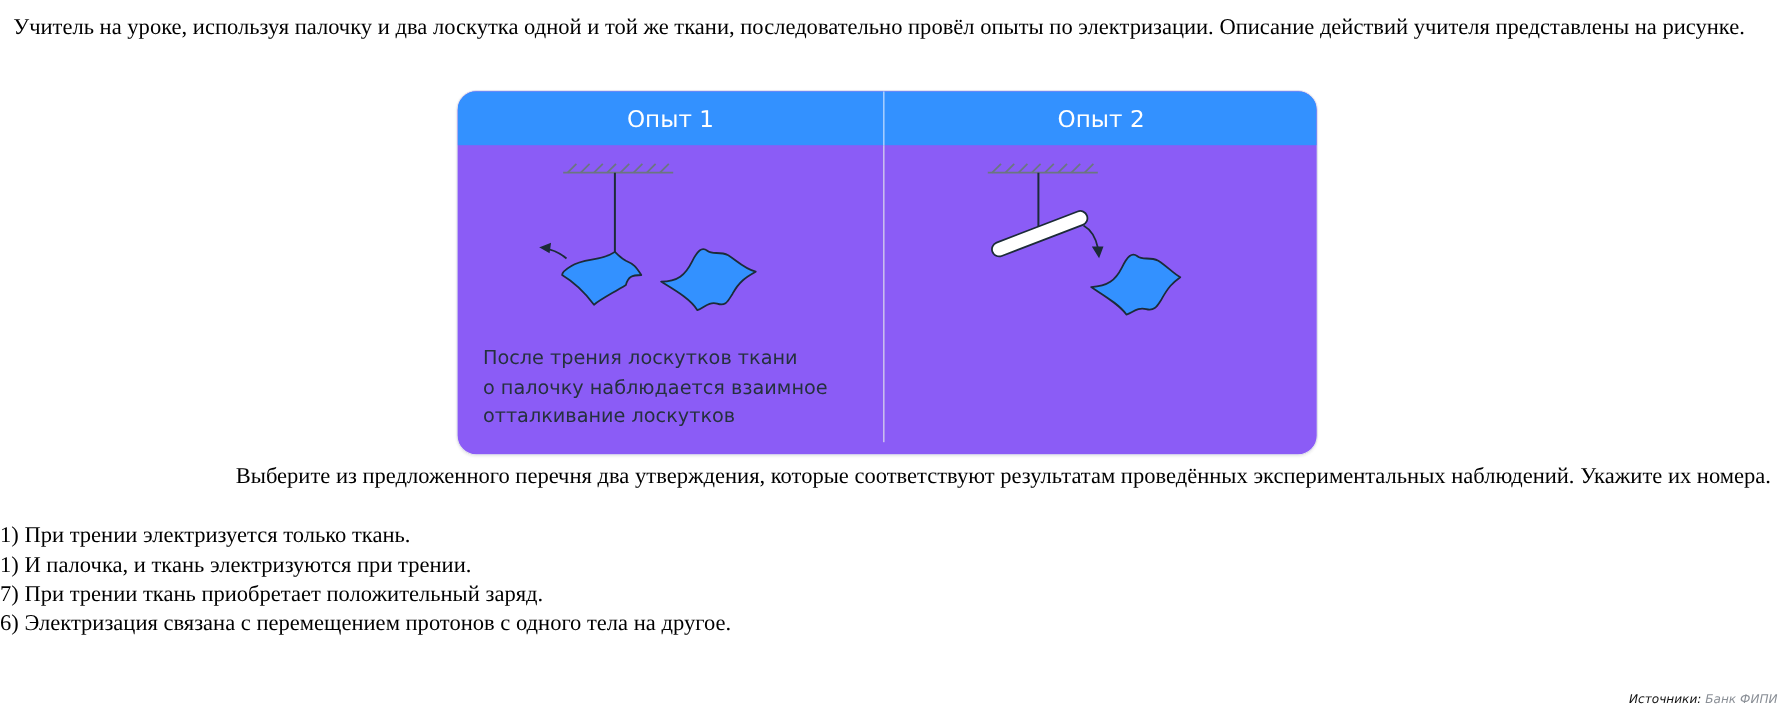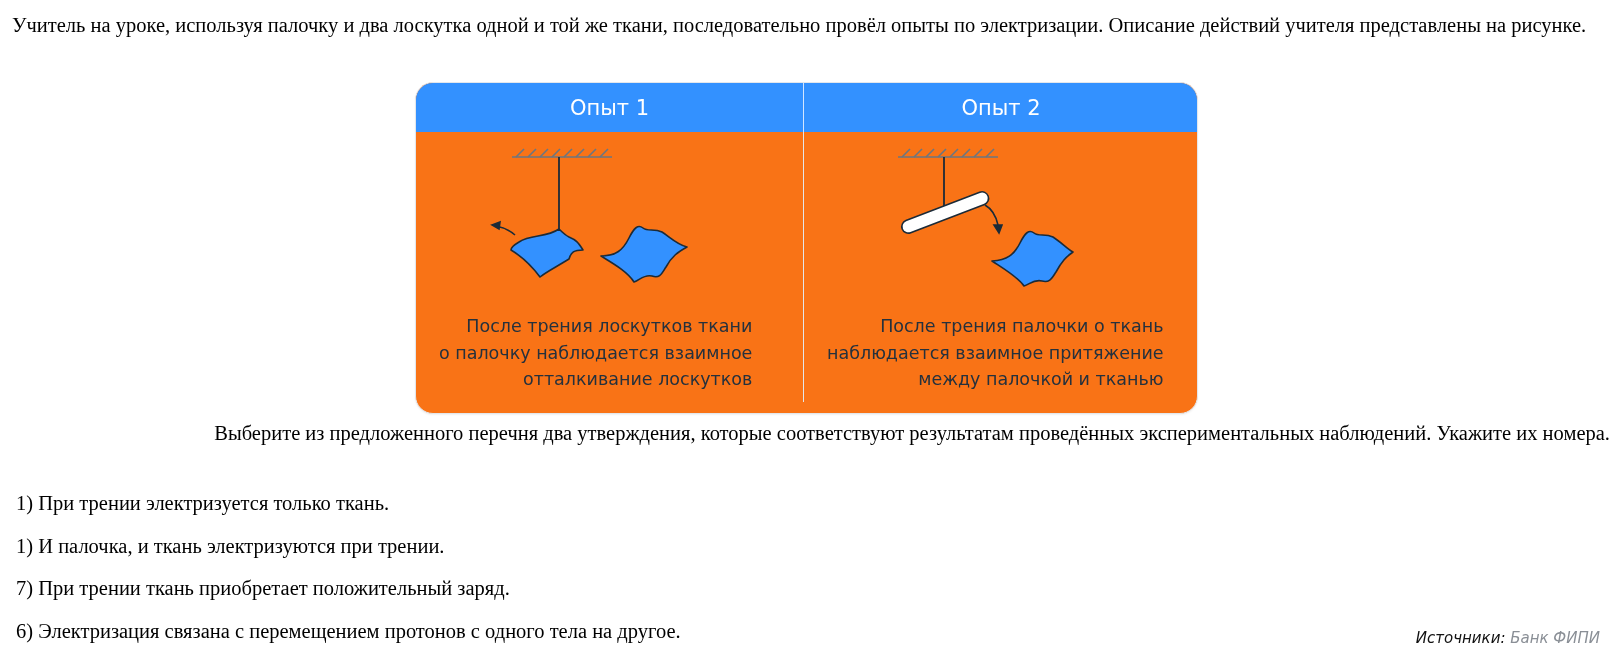--- a/index.html
+++ b/index.html
@@ -6,21 +6,21 @@
   body {
     width: 1616px; height: 653px; position: relative; overflow: hidden;
     font-family: "Liberation Serif", serif; color: #000; font-size: 20.5px;
   }
   .intro {
     position: absolute; left: 0; top: 0; width: 1610px;
     line-height: 27px; margin: 12px;
   }
   .figure {
     position: absolute; left: 415px; top: 82px; width: 783px; height: 332px;
-    border: 1px solid #e3e7ec; border-radius: 18px; background: #f97316;
+    border: 1px solid #e3e7ec; border-radius: 18px; background: #8b5cf6;
     box-shadow: 0 1px 2px rgba(0,0,0,0.06);
     overflow: hidden; box-sizing: border-box;
   }
   .fig-head {
     position: absolute; left: 0; top: 0; width: 100%; height: 49px;
     background: #3391ff; display: flex;
   }
   .fig-head .cell {
     flex: 0 0 auto; display: flex; align-items: center; justify-content: center;
     color: #fff; font-family: "DejaVu Sans", sans-serif; font-size: 21px;
@@ -30,33 +30,33 @@
   .fig-divider {
     position: absolute; left: 387px; top: 49px; width: 1px; height: 270px; background: #e4e7eb;
   }
   .panel { position: absolute; top: 49px; height: 282px; }
   .panel.p1 { left: 0; width: 387px; }
   .panel.p2 { left: 388px; width: 394px; }
   .panel svg { position: absolute; left: 0; top: 0; }
   .caption {
     position: absolute; top: 181px;
     font-family: "DejaVu Sans", sans-serif; font-size: 17.5px; line-height: 26.5px;
-    color: #25313d; margin: 0; white-space: pre-line; text-align: right;
+    color: #25313d; margin: 0; white-space: pre-line;
   }
   .p1 .caption { left: 23px; }
   .p2 .caption { left: 23px; }
   .question {
     position: absolute; left: 0; top: 420px; width: 1610px;
     line-height: 27px; margin: 0; text-align: right;
   }
   .options { position: absolute; left: 0; top: 474px; margin: 0; padding: 0; list-style: none; }
-  .options li { line-height: 26.5px; margin: 16px; padding: 0; }
+  .options li { line-height: 26.5px; margin: 0; padding: 0; }
   .source {
-    position: absolute; right: 16px; top: 629px;
-    font-family: "DejaVu Sans", sans-serif; font-style: italic; font-size: 15px;
+    position: absolute; right: 0; top: 629px;
+    font-family: "DejaVu Sans", sans-serif; font-style: italic; font-size: 11px;
     white-space: nowrap;
   }
   .source .label { color: #111; }
   .source .link { color: #8a8f96; text-decoration: none; }
 </style>
 </head>
 <body>
 
 <p class="intro">Учитель на уроке, используя палочку и два лоскутка одной и той же ткани, последовательно провёл опыты по электризации. Описание действий учителя представлены на рисунке.</p>
 
@@ -118,23 +118,20 @@
       </g>
       <g fill="none" stroke="#1c2b38" stroke-width="1.6">
         <path d="M 181 73 C 188 77, 192 84, 194 93"></path>
         <path d="M 190 93 L 198 93 L 195 101 Z" fill="#1c2b38"></path>
       </g>
       <path d="M188 129 C 203 128, 210 123, 216 111 C 221 101, 225 97, 230 101
                C 235 105, 241 101, 249 105 C 257 110, 263 117, 269 120
                C 262 125, 258 129, 252 140 C 248 146, 246 151, 238 149
                C 230 147, 226 152, 220 154 C 214 145, 200 137, 188 129 Z" fill="#3391ff" stroke="#1c2b38" stroke-width="1.6" stroke-linejoin="round"></path>
     </svg>
-    <p class="caption">После трения палочки о ткань
-наблюдается взаимное притяжение
-между палочкой и тканью</p>
   </div>
 </div>
 
 <p class="question">Выберите из предложенного перечня два утверждения, которые соответствуют результатам проведённых экспериментальных наблюдений. Укажите их номера.</p>
 
 <ol class="options">
   <li>1) При трении электризуется только ткань.</li>
   <li>1) И палочка, и ткань электризуются при трении.</li>
   <li>7) При трении ткань приобретает положительный заряд.</li>
   <li>6) Электризация связана с перемещением протонов с одного тела на другое.</li>

